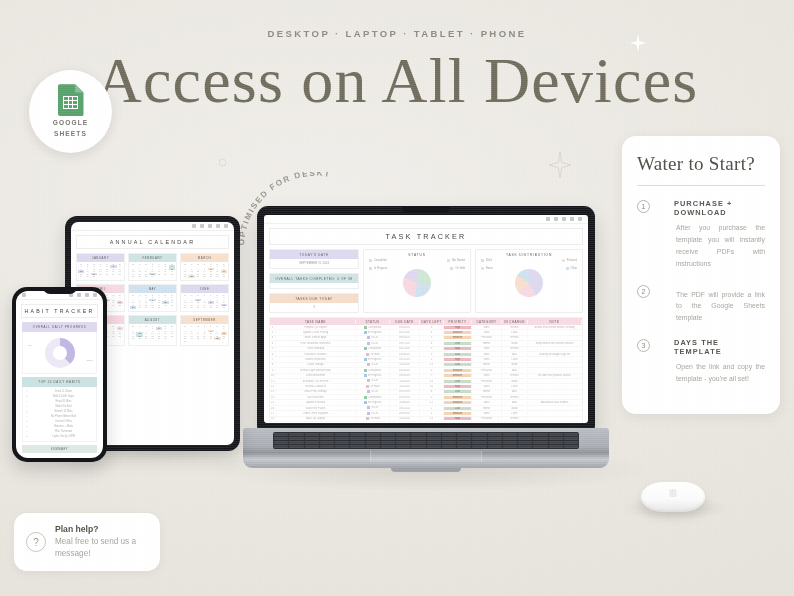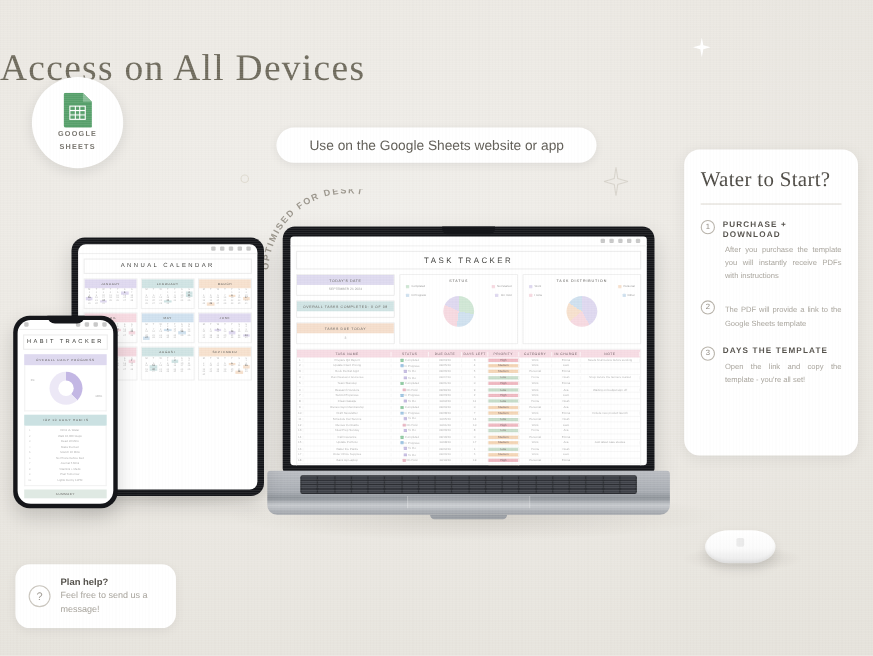--- a/index.html
+++ b/index.html
@@ -26,23 +26,23 @@
 
   
   .eyebrow {
     position: absolute; top: 28px; left: 0; right: 0;
     text-align: center;
     font-size: 9.5px; letter-spacing: 2.4px;
     color: #8d887e; font-weight: 600;
   }
   .headline {
     position: absolute; top: 44px; left: 0; right: 0;
-    text-align: left;
+    text-align: center;
     font-family: "Liberation Serif", serif;
-    font-size: 34px; letter-spacing: 1.2px;
+    font-size: 64px; letter-spacing: 1.2px;
     color: #6e6a5c; font-weight: 400;
   }
   .pill {
     position: absolute; top: 116px; left: 50%; transform: translateX(-50%);
     background: #fff; border-radius: 30px;
     padding: 9px 30px;
     box-shadow: 0 2px 9px rgba(0,0,0,.07);
     font-size: 12.5px; color: #5f5c55; white-space: nowrap;
   }
 
@@ -97,21 +97,21 @@
     width: 158px; height: 278px;
     background: #fff; border-radius: 14px;
     box-shadow: 0 3px 14px rgba(0,0,0,.07);
     padding: 17px 15px 10px 15px;
   }
   .ready-title {
     font-family: "Liberation Serif", serif;
     font-size: 19px; color: #4d4a44; letter-spacing: .3px;
   }
   .ready-rule { height: 1px; background: #ddd9d2; margin: 10px 0 13px 0; }
-  .step { display: flex; gap: 7px; margin-bottom: 14px; justify-content: flex-end; }
+  .step { display: flex; gap: 24px; margin-bottom: 14px; justify-content: flex-end; }
   .step-num {
     flex: 0 0 auto; width: 13px; height: 13px; border-radius: 50%;
     border: 1px solid #b7b2a9; color: #8b867d;
     font-size: 7px; display: flex; align-items: center; justify-content: center;
     margin-top: 1px;
   }
   .step-body { flex: 1; }
   .step-title {
     font-size: 7.4px; letter-spacing: 1.05px; color: #54514b; font-weight: 700;
   }
@@ -304,22 +304,22 @@
     position: absolute; border-radius: 50%;
     background: radial-gradient(ellipse, rgba(120,115,105,.20) 0%, rgba(120,115,105,0) 70%);
     pointer-events: none;
   }
 </style>
 </head>
 <body>
 
 <div id="stage">
 
+  <div class="eyebrow">DESKTOP · LAPTOP · TABLET · PHONE</div>
   <div class="headline">Access on All Devices</div>
-  <div class="pill">Use on the Google Sheets website or app</div>
 
   <div class="gs-badge">
     <div class="gs-icon">
       <div class="sheet"></div>
         <div class="fold"></div>
       <div class="grid">
           <i></i>
           <i></i>
           <i></i>
           <i></i>
@@ -1306,18 +1306,18 @@
             <div class="step-desc">Open the link and copy the template - you're all set!</div>
           </div>
         </div>
       </div>
   </div>
 
   <div class="help">
     <div class="help-ico">?</div>
     <div>
       <div class="help-title">Plan help?</div>
-      <div class="help-sub">Feel free to send us a message!</div>
+      <div class="help-sub">Meal free to send us a message!</div>
     </div>
   </div>
 
   <div class="grain"></div>
 </div>
 
 </body></html>

